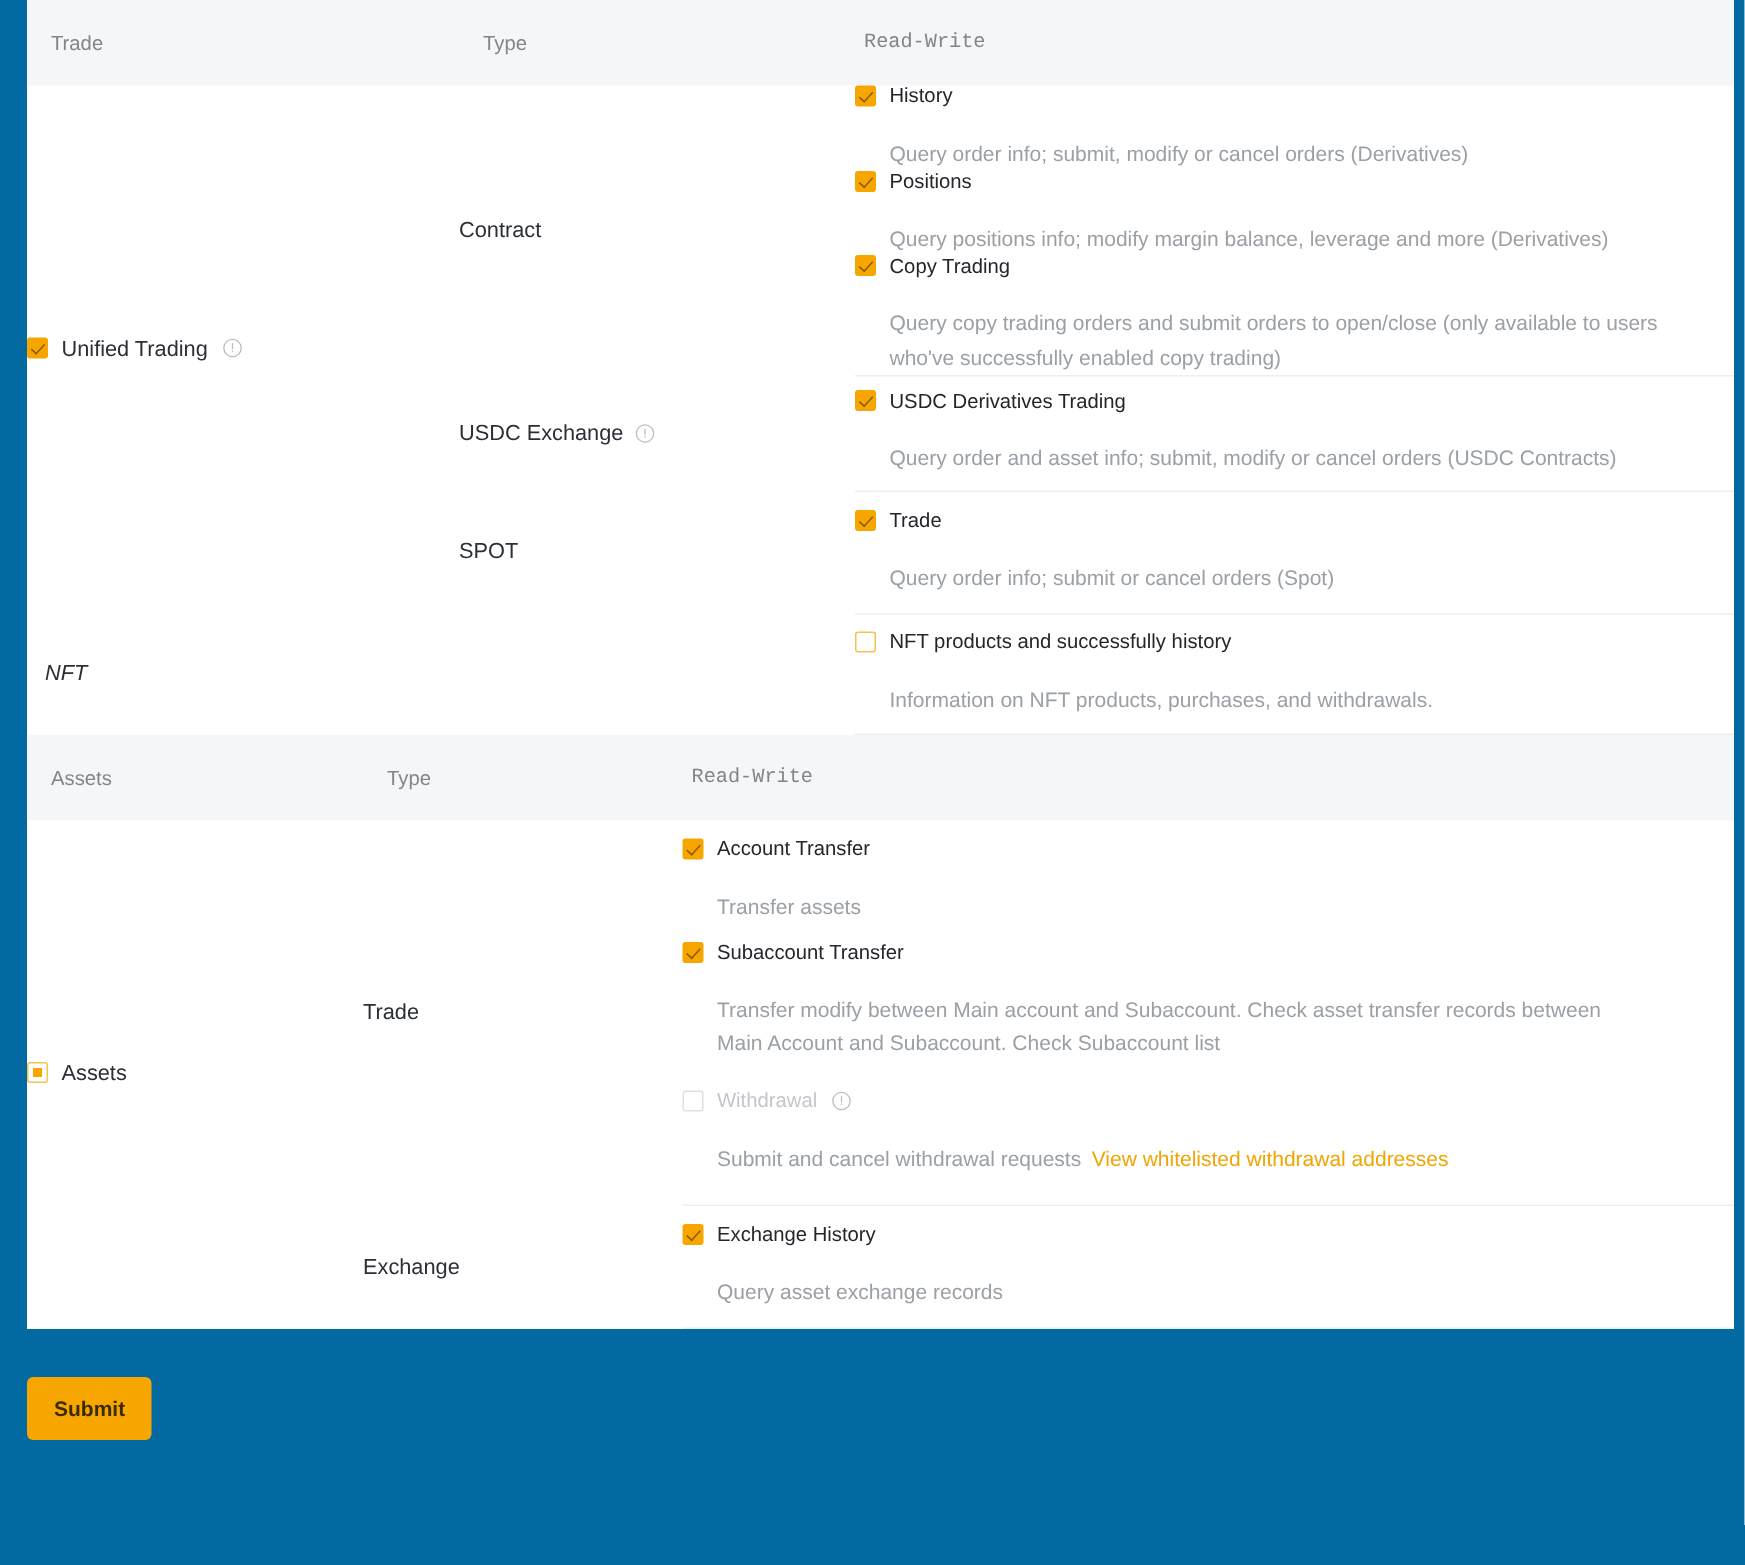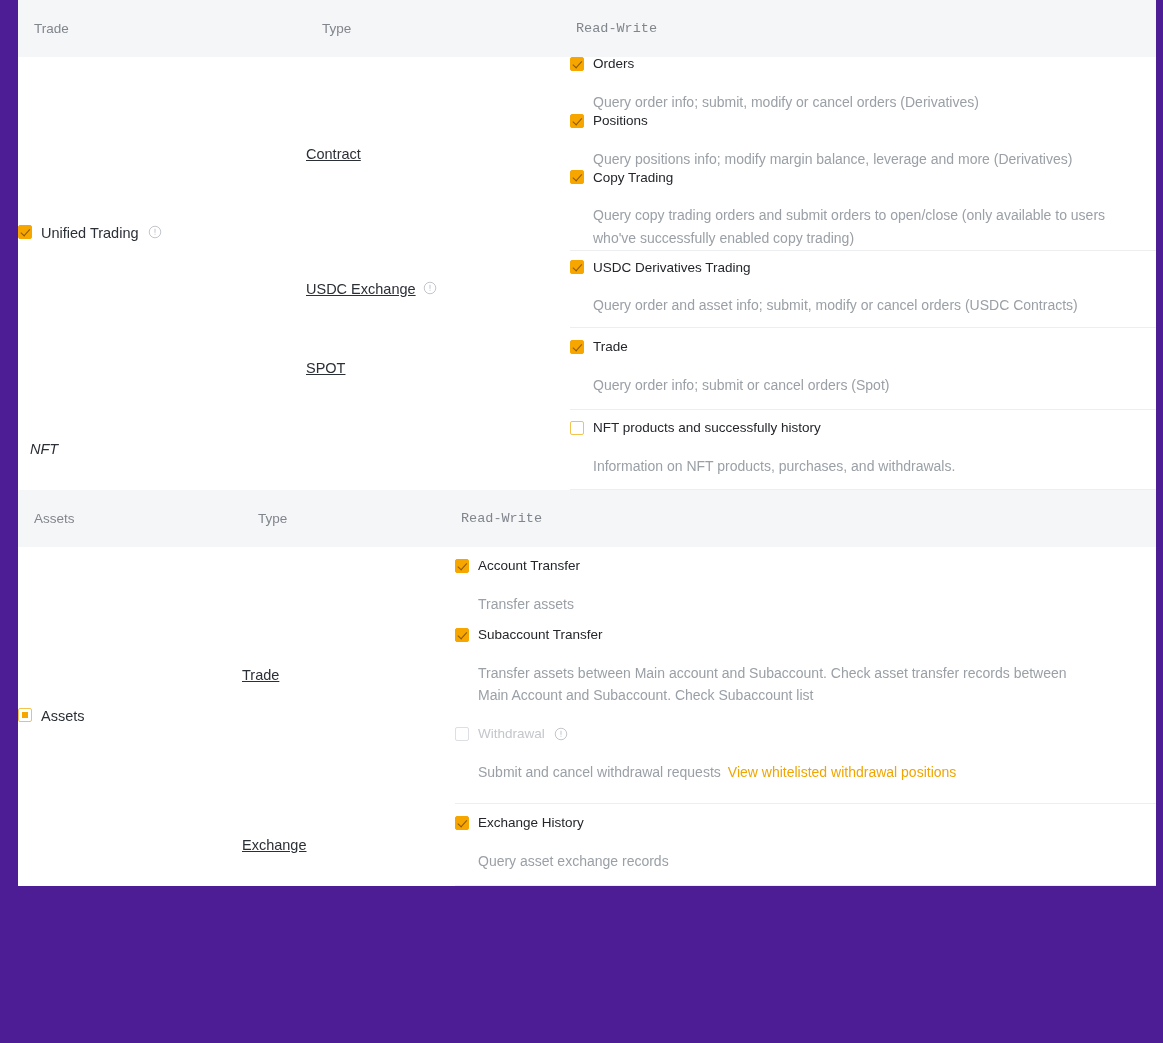--- a/index.html
+++ b/index.html
@@ -6,21 +6,21 @@
     margin: 0;
     padding: 0;
     background: #ffffff;
     font-family: "Liberation Sans", sans-serif;
     -webkit-font-smoothing: antialiased;
   }
   .page {
     width: 1163px;
     height: 1043px;
     position: relative;
-    background: #4c1d95;
+    background: #0369a1;
     overflow: hidden;
   }
 
   
   .perm-table {
     border-collapse: collapse;
     table-layout: fixed;
     width: 1138px;
     margin-left: 18px;
     background: #ffffff;
@@ -72,23 +72,22 @@
     color: #2b2f36;
   }
   .cat-plain {
     font-size: 14.5px;
     color: #2b2f36;
     padding-left: 12px;
     font-style: italic;
   }
   .type-label {
     display: flex;
-    align-items: flex-start;
+    align-items: center;
     gap: 7px;
-    text-decoration: underline;
   }
 
   
   .cb {
     width: 14px;
     height: 14px;
     border-radius: 2px;
     box-sizing: border-box;
     flex: 0 0 auto;
     position: relative;
@@ -223,21 +222,21 @@
         </td>
         <td class="cell-type" rowspan="3">
           <div class="type-label">
             <span>Contract</span>
           </div>
         </td>
         <td class="cell-rw">
           <div class="perm-item">
             <div class="perm-head">
               <span class="cb checked"></span>
-              <span class="perm-title">Orders</span>
+              <span class="perm-title">History</span>
             </div>
             <div class="perm-desc wide">Query order info; submit, modify or cancel orders (Derivatives)</div>
           </div>
         </td>
       </tr>
 
       <tr>
         <td class="cell-rw">
           <div class="perm-item">
             <div class="perm-head">
@@ -357,40 +356,40 @@
         </td>
       </tr>
 
       <tr>
         <td class="cell-rw">
           <div class="perm-item">
             <div class="perm-head">
               <span class="cb checked"></span>
               <span class="perm-title">Subaccount Transfer</span>
             </div>
-            <div class="perm-desc" style="max-width:612px">Transfer assets between Main account and Subaccount. Check asset transfer records between Main Account and Subaccount. Check Subaccount list</div>
+            <div class="perm-desc" style="max-width:612px">Transfer modify between Main account and Subaccount. Check asset transfer records between Main Account and Subaccount. Check Subaccount list</div>
           </div>
         </td>
       </tr>
 
       <tr>
         <td class="cell-rw last-in-type" style="height:96px">
           <div class="perm-item">
             <div class="perm-head">
               <span class="cb disabled"></span>
               <span class="perm-title dim">Withdrawal</span>
               <span class="info-ic">
                 <svg viewBox="0 0 16 16" width="14" height="14">
                     <circle cx="8" cy="8" r="6.6" fill="none" stroke="#b9bdc4" stroke-width="1"></circle>
                     <rect x="7.5" y="4.3" width="1" height="4.6" fill="#b9bdc4"></rect>
                     <rect x="7.5" y="10" width="1" height="1.1" fill="#b9bdc4"></rect>
                   </svg>
               </span>
             </div>
-            <div class="perm-desc wide"><span>Submit and cancel withdrawal requests</span><span class="perm-link">View whitelisted withdrawal positions</span></div>
+            <div class="perm-desc wide"><span>Submit and cancel withdrawal requests</span><span class="perm-link">View whitelisted withdrawal addresses</span></div>
           </div>
         </td>
       </tr>
 
       <tr>
         <td class="cell-type">
           <div class="type-label">
             <span>Exchange</span>
           </div>
         </td>
@@ -400,14 +399,17 @@
               <span class="cb checked"></span>
               <span class="perm-title">Exchange History</span>
             </div>
             <div class="perm-desc wide">Query asset exchange records</div>
           </div>
         </td>
       </tr>
     </tbody>
   </table>
 
+  <div class="submit-wrap">
+    <button class="submit-btn">Submit</button>
+  </div>
 
 </div>
 
 </body></html>

